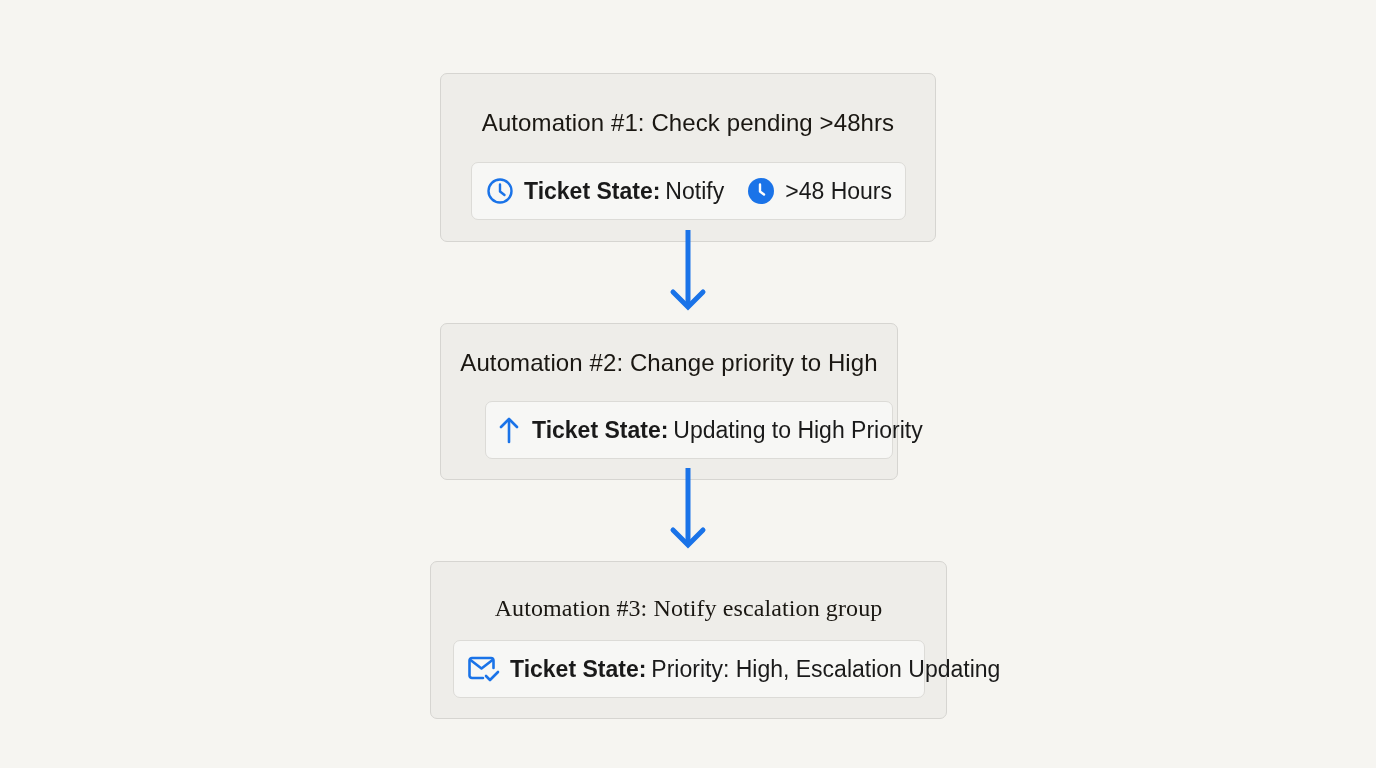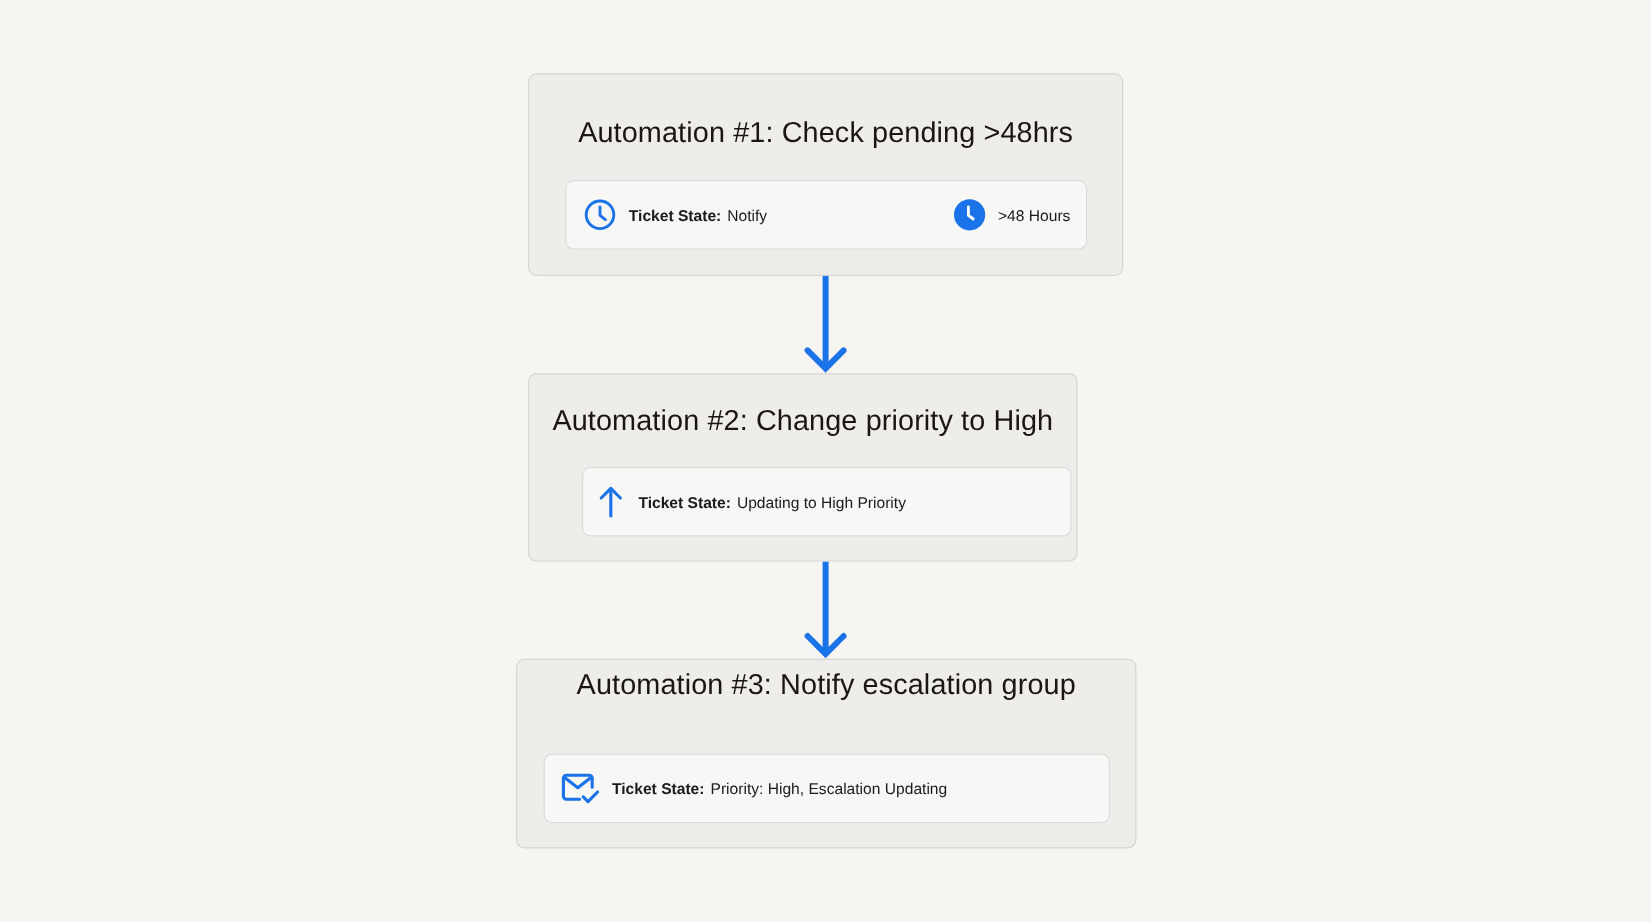--- a/index.html
+++ b/index.html
@@ -14,40 +14,41 @@
       overflow: hidden;
       font-family: "Liberation Sans", "DejaVu Sans", sans-serif;
       color: #1a1a1a;
     }
     .card {
       position: absolute;
       background: #eeede9;
       border: 1.5px solid #d6d5d1;
       border-radius: 7px;
       box-sizing: border-box;
+      margin-top: 12px;
     }
     .card-title {
       position: absolute;
       left: 0;
       right: 0;
       text-align: center;
       font-size: 24px;
       color: #1a1712;
       letter-spacing: 0.1px;
       white-space: nowrap;
     }
     .pill {
       position: absolute;
       background: #f7f7f5;
       border: 1.5px solid #dcdbd7;
       border-radius: 7px;
       box-sizing: border-box;
       display: flex;
       align-items: center;
-      font-size: 13px;
+      font-size: 23px;
       color: #1a1a1a;
       white-space: nowrap;
     }
     .pill .lbl { font-weight: bold; margin-right: 5px; }
     .pill .val { font-weight: normal; }
     .icon { display: inline-flex; align-items: center; justify-content: center; }
     .arrow { position: absolute; }
   </style>
 </head>
 <body>
@@ -95,21 +96,21 @@
 </div>
 
 <div class="arrow" style="left:668px; top:468px; width:40px; height:82px;">
   <svg width="40" height="82" viewBox="0 0 40 82">
     <line x1="20" y1="0" x2="20" y2="76" stroke="#1a73e8" stroke-width="5"></line>
     <polyline points="5,62 20,77 35,62" fill="none" stroke="#1a73e8" stroke-width="5" stroke-linecap="round" stroke-linejoin="miter"></polyline>
   </svg>
 </div>
 
 <div class="card" style="left:430px; top:549px; width:517px; height:158px;">
-  <div class="card-title" style="top:7px;">Automation #3: Notify escalation group</div>
+  <div class="card-title" style="top:33px;font-family:Liberation Serif, serif;">Automation #3: Notify escalation group</div>
   <div class="pill" style="left:22px; top:78px; width:472px; height:58px; padding-left:13px;">
     <span class="icon" style="margin-right:10px;">
       <svg width="33" height="28" viewBox="0 0 33 28">
         <path d="M16 23 H5 a2.5 2.5 0 0 1 -2.5 -2.5 V5.5 a2.5 2.5 0 0 1 2.5 -2.5 H24 a2.5 2.5 0 0 1 2.5 2.5 V13" fill="none" stroke="#1a73e8" stroke-width="2.6" stroke-linejoin="round" stroke-linecap="round"></path>
         <polyline points="3.5,5 14.5,13.5 25.5,5" fill="none" stroke="#1a73e8" stroke-width="2.6" stroke-linejoin="round" stroke-linecap="round"></polyline>
         <polyline points="19,21 23,25 31,17" fill="none" stroke="#1a73e8" stroke-width="2.6" stroke-linejoin="round" stroke-linecap="round"></polyline>
       </svg>
     </span>
     <span class="lbl">Ticket State:</span>
     <span class="val">Priority: High, Escalation Updating</span>

